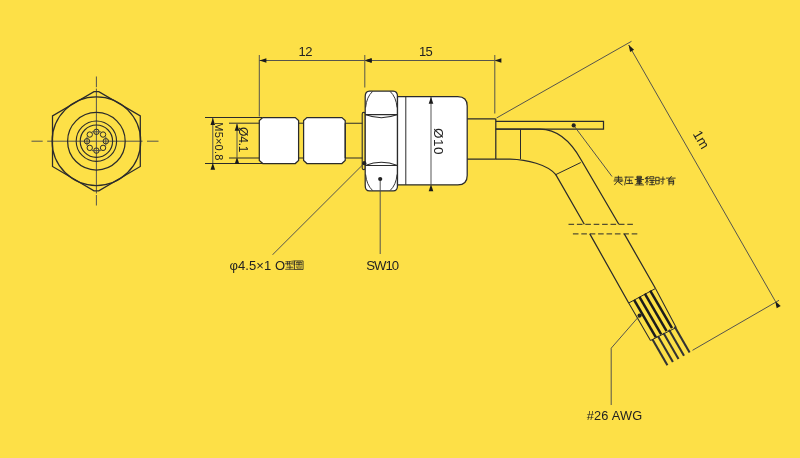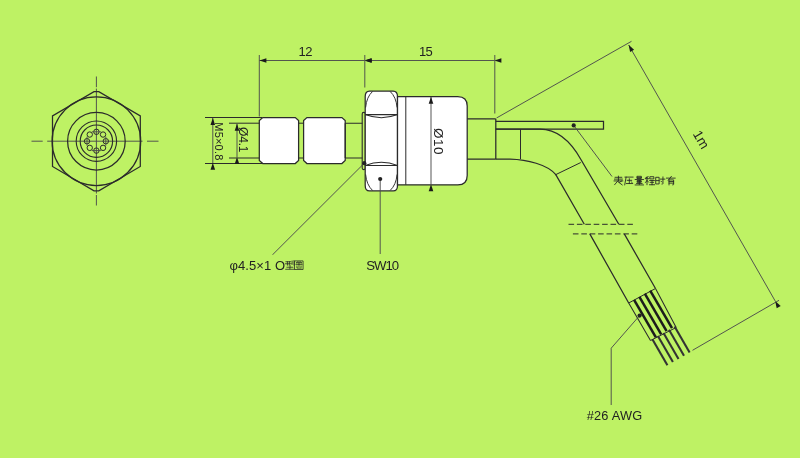--- a/index.html
+++ b/index.html
@@ -1,16 +1,16 @@
 <!DOCTYPE html>
 <html><head>
 <meta charset="utf-8">
 <style>
 html,body{margin:0;padding:0;background:#fff;}
-#page{position:relative;width:800px;height:458px;background:#bef264;overflow:hidden;}
+#page{position:relative;width:800px;height:458px;background:#fde047;overflow:hidden;}
 svg{position:absolute;left:0;top:0;}
 text{font-family:"Liberation Sans",sans-serif;fill:#222;}
 </style>
 </head>
 <body>
 <div id="page">
 <svg width="800" height="458" viewBox="0 0 800 458">
 <defs>
 <marker id="ar" markerWidth="12" markerHeight="8" refX="0.5" refY="4" orient="auto" markerUnits="userSpaceOnUse">
 <path d="M0.3,4 L7.3,1.7 L7.3,6.3 Z" fill="#1a1a1a"></path>

